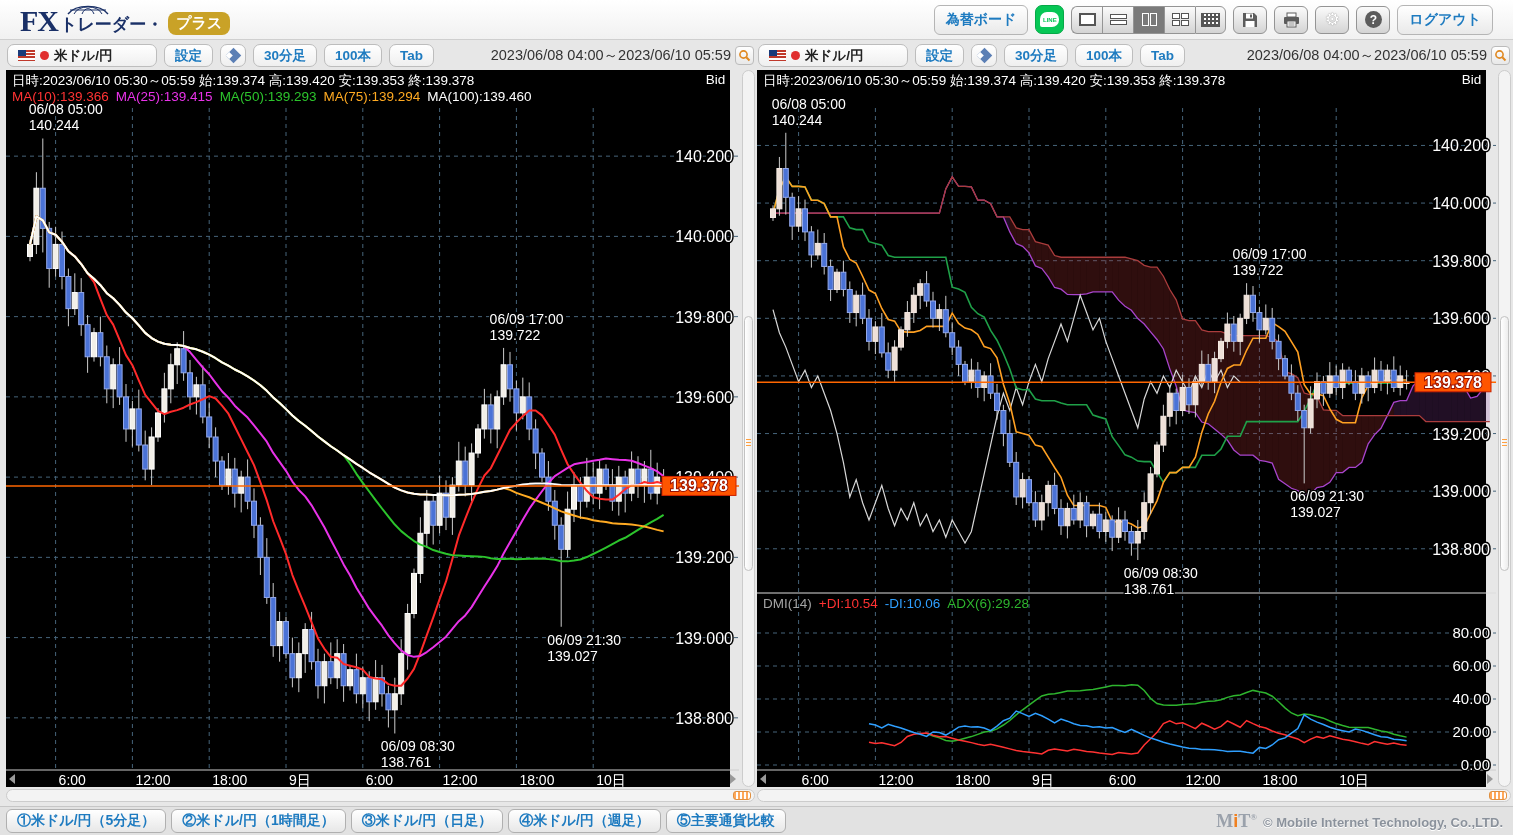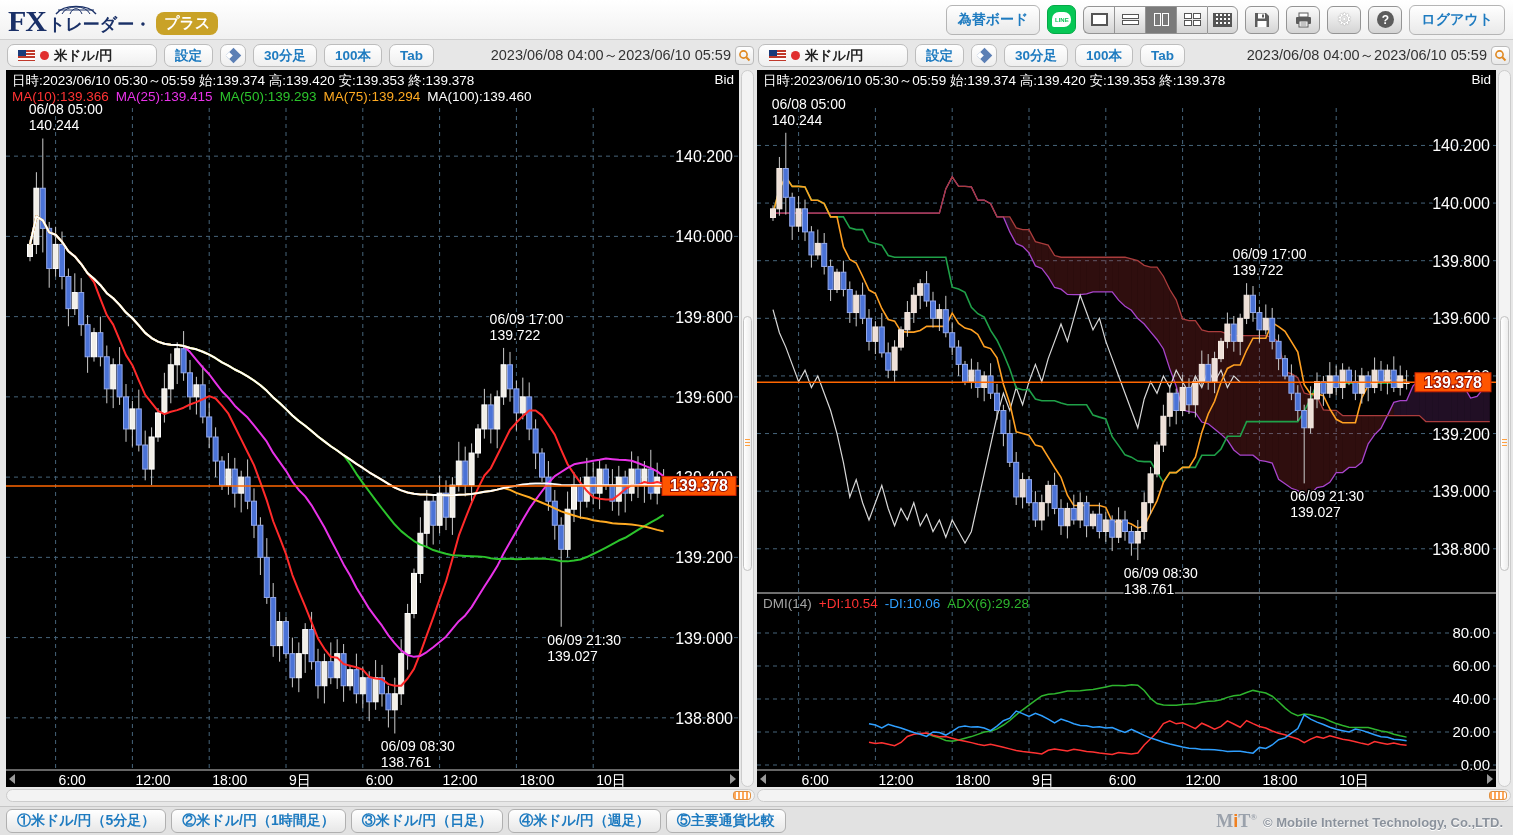--- a/index.html
+++ b/index.html
@@ -2,21 +2,21 @@
 <html><head>
 <meta charset="utf-8">
 <style>
   * { box-sizing: border-box; margin: 0; padding: 0; }
   body { font-family: "Liberation Sans", sans-serif; background: #d8d8d8; }
   .app { position: relative; width: 1513px; height: 835px; background: #e7e7e7; overflow: hidden; }
 
   
   .top-header { position: absolute; top: 0; left: 0; width: 100%; height: 40px;
     background: linear-gradient(#ffffff, #f1f1f1); border-bottom: 1px solid #cfcfcf;
-    display: flex; align-items: center; padding: 0 8px; }
+    display: flex; align-items: center; padding: 0 20px; }
   .logo { display: flex; align-items: flex-end; gap: 2px; }
   .logo-fx { font-family: "Liberation Serif", serif; font-weight: bold; font-size: 30px; color: #1a3067; line-height: 1; letter-spacing: -1px; }
   .logo-trader-wrap { position: relative; padding-top: 10px; }
   .logo-globe { position: absolute; top: -2px; left: 6px; }
   .logo-trader { font-size: 17px; font-weight: bold; color: #1a3067; }
   .logo-plus { background: #c9a227; color: #fff; font-weight: bold; font-size: 15px; padding: 2px 8px; border-radius: 8px; margin-left: 3px; margin-bottom: 1px; }
   .top-toolbar { margin-left: auto; display: flex; align-items: center; gap: 7px; }
   .btn-white { background: linear-gradient(#ffffff, #e9e9e9); border: 1px solid #b5b5b5; border-radius: 6px;
     color: #1e7bc0; font-weight: bold; font-size: 14px; padding: 5px 11px; cursor: pointer; }
   .line-btn { width: 29px; height: 29px; border-radius: 7px; background: #06c755; border: 1px solid #05a847;
@@ -56,21 +56,21 @@
   .flag-us::before { content: ""; position: absolute; top: 0; left: 0; width: 8px; height: 6px; background: #1a3a7a; }
   .dot-jp { width: 9px; height: 9px; border-radius: 50%; background: #e03030; flex: none; }
   .diamond-btn { width: 26px; padding: 0; justify-content: center; }
   .diamond { width: 11px; height: 11px; background: #5b7fb5; transform: rotate(45deg); position: relative; }
   .diamond::after { content:""; position: absolute; left: 0; bottom: 0; width: 5px; height: 5px; background: #fff; }
   .range-wrap { margin-left: auto; display: flex; align-items: center; gap: 4px; }
   .range-text { font-size: 14.5px; color: #333; }
   .mag-btn { width: 19px; height: 19px; border-radius: 4px; background: linear-gradient(#fff,#e8e8e8); border: 1px solid #bbb;
     display: flex; align-items: center; justify-content: center; cursor: pointer; }
 
-  .chart-row { display: flex; gap: 2px; margin-top: 1px; }
+  .chart-row { display: flex; gap: 12px; margin-top: 1px; }
   .chart-black { position: relative; background: #000; height: 717px; }
   #chartL { width: 733px; } #chartR { width: 739px; }
   .chart-svg { position: absolute; top: 0; left: 0; }
   .info-row1 { position: absolute; top: 2px; left: 6px; right: 5px; color: #fff; font-size: 13.5px; white-space: nowrap; z-index: 3; }
   .bid-label { position: absolute; right: 0; top: 0; color: #fff; }
   .info-row2 { position: absolute; top: 19px; left: 6px; font-size: 13.5px; white-space: nowrap; z-index: 3; }
   .info-row2 span { margin-right: 7px; }
   .dmi-row { position: absolute; top: 526px; left: 6px; font-size: 13.5px; white-space: nowrap; z-index: 3; }
   .dmi-row span { margin-right: 7px; }
 

